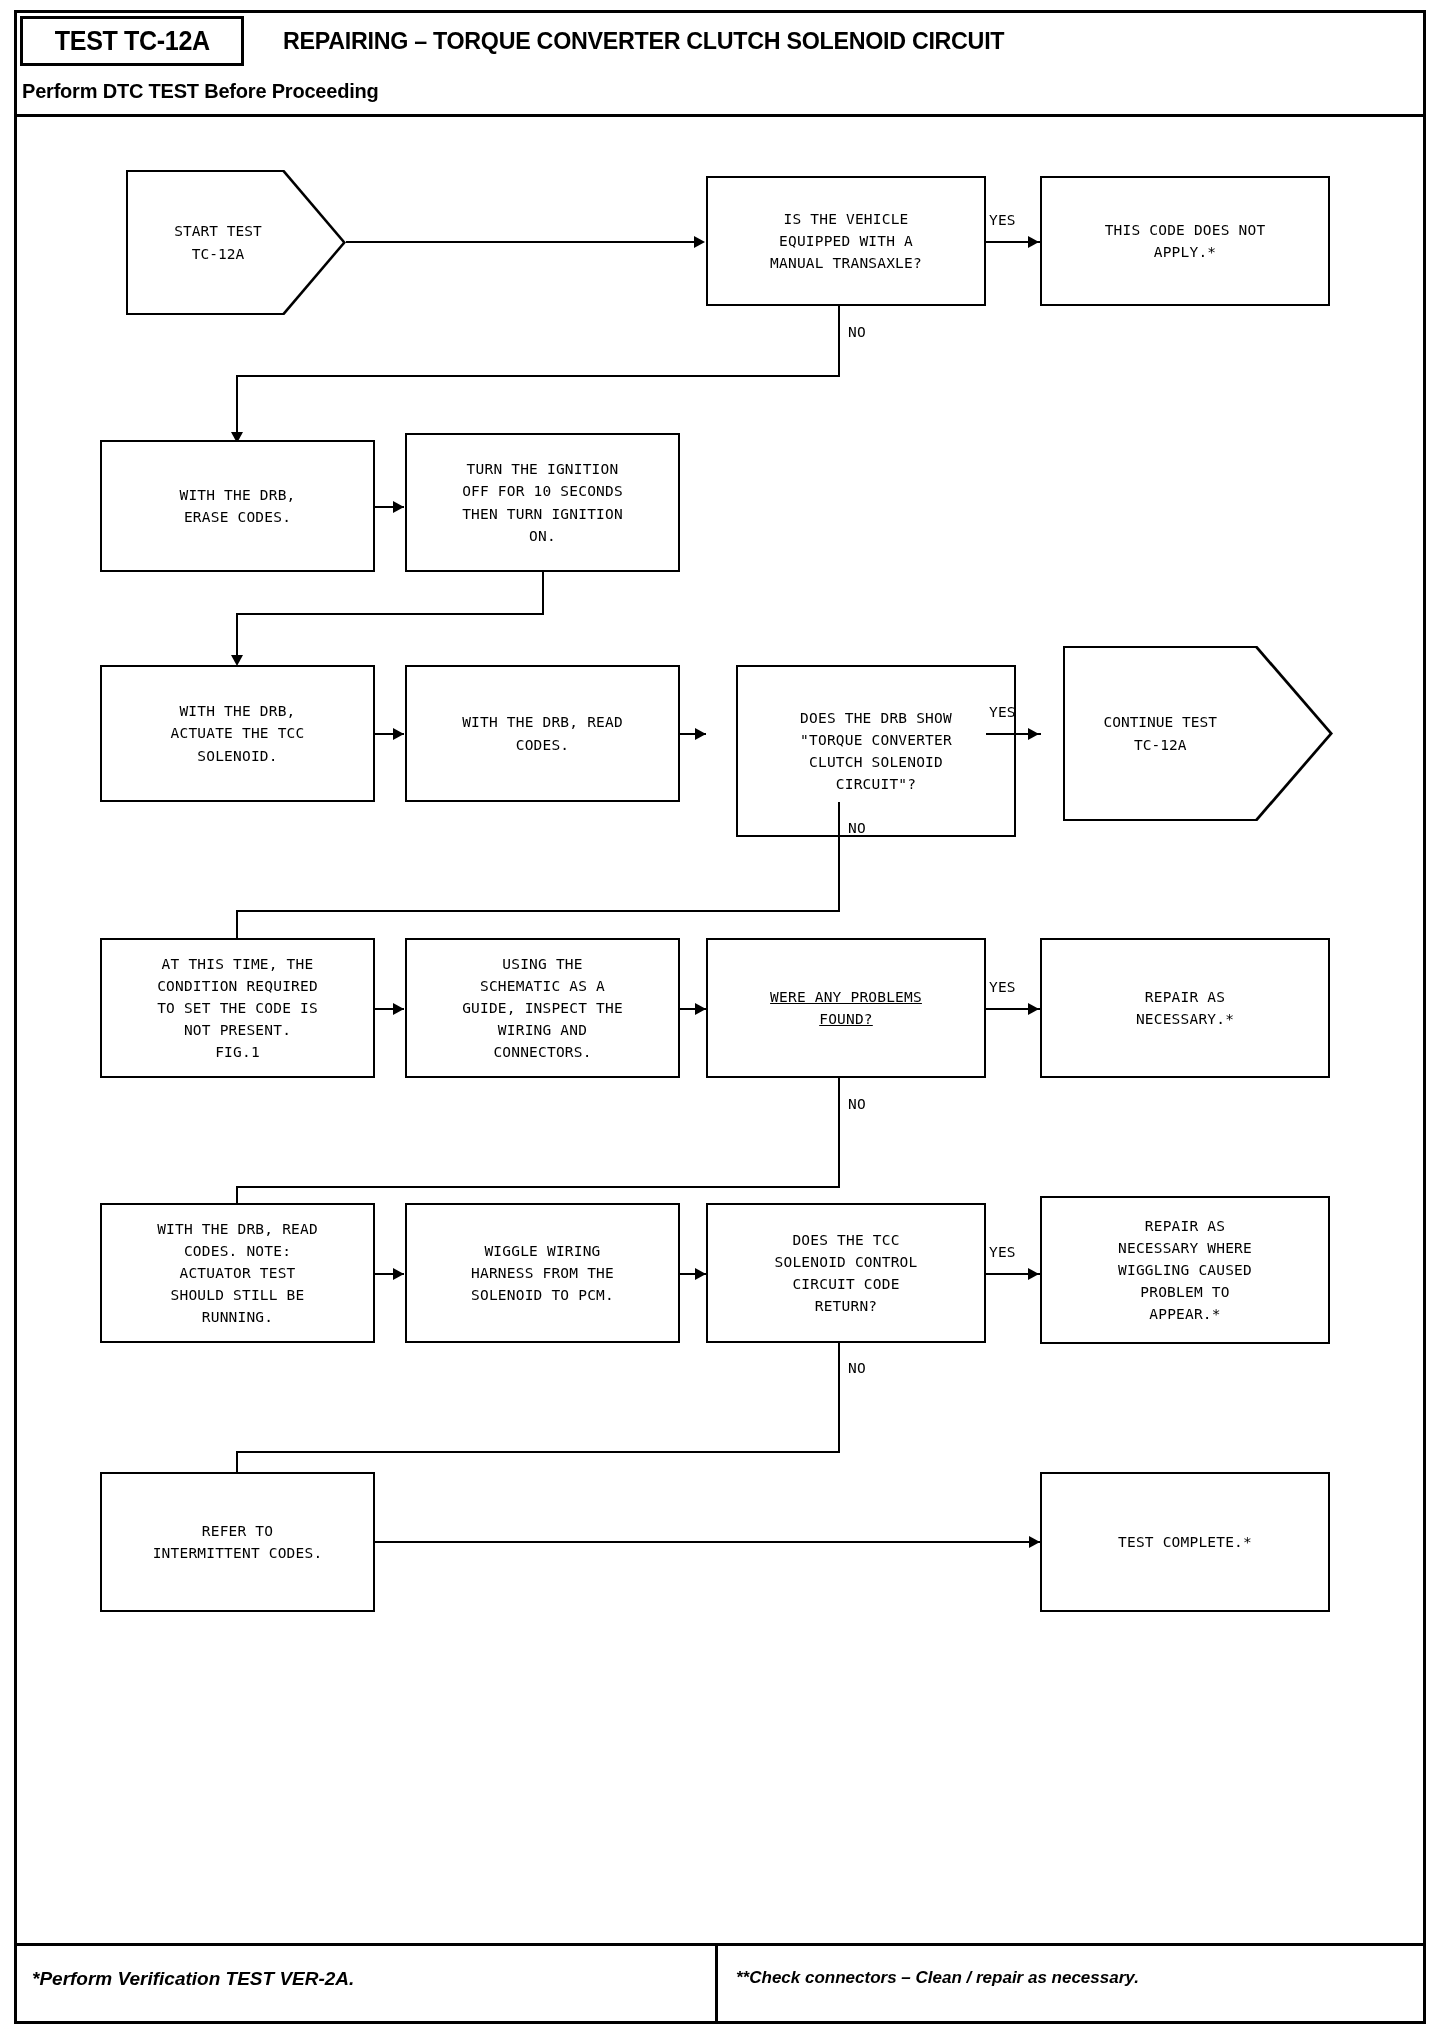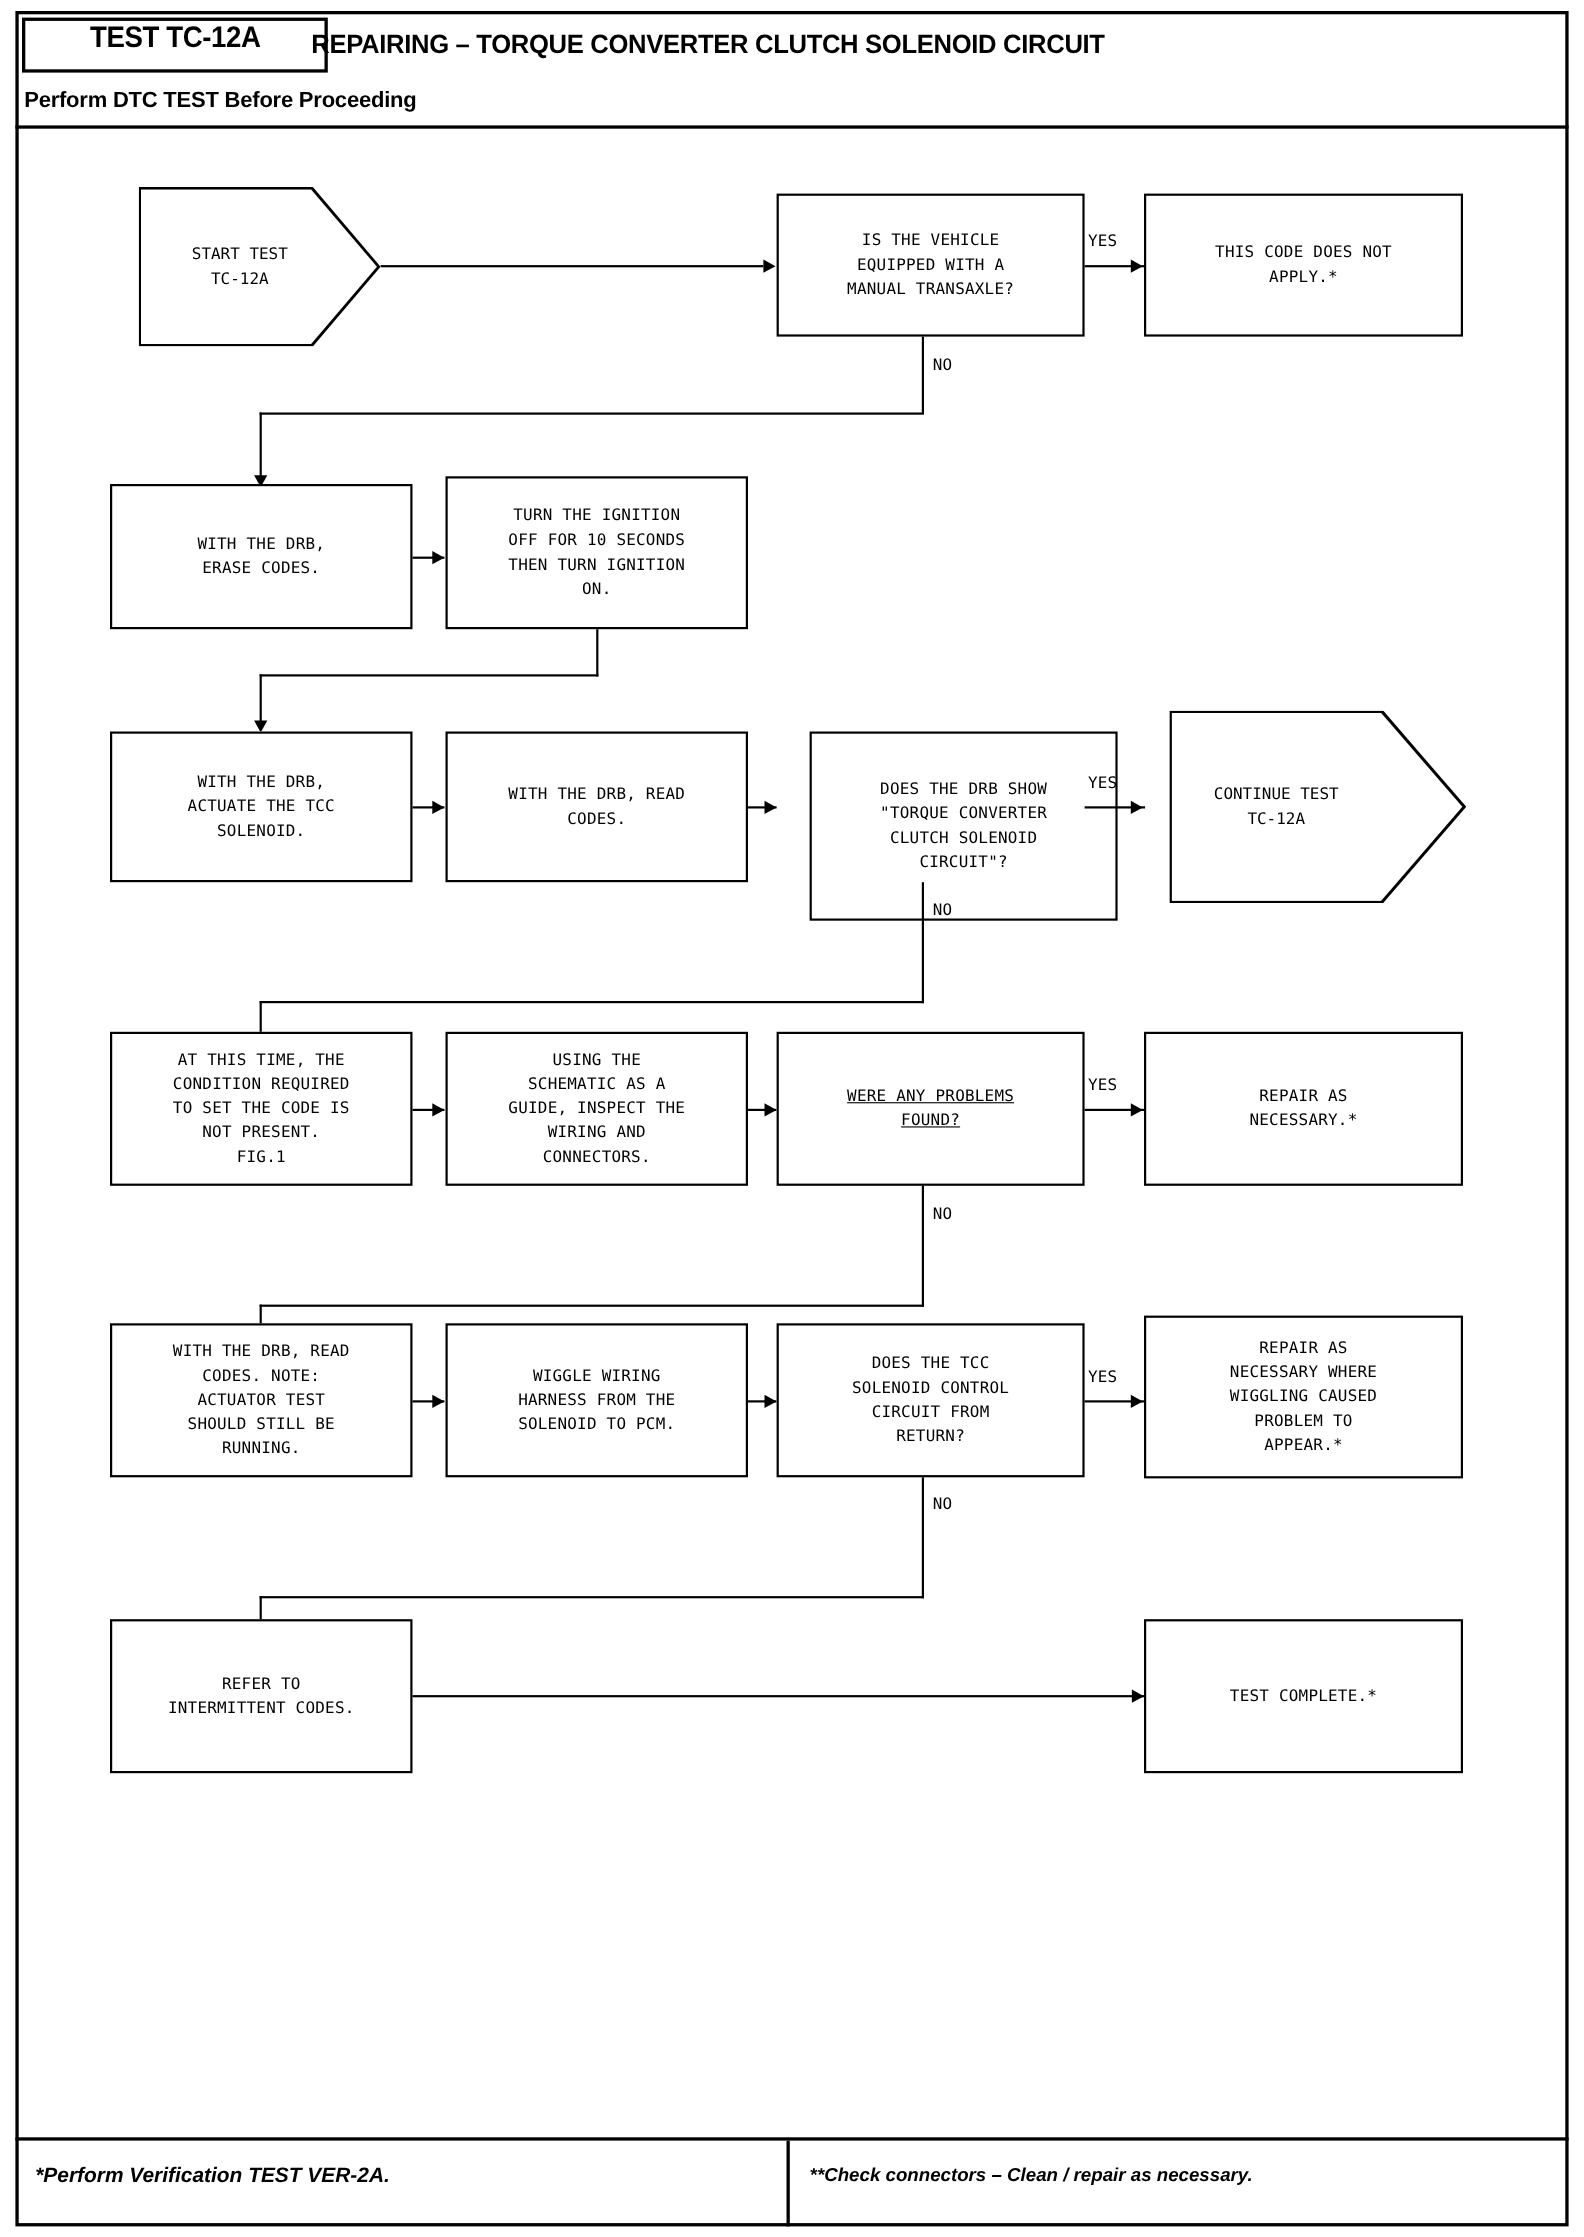--- a/index.html
+++ b/index.html
@@ -28,24 +28,24 @@
   
   .hdr-rule{
     position:absolute;
     left:14px; top:114px;
     width:1412px; height:3px;
     background:#000;
   }
   .hdr-testbox{
     position:absolute;
     left:20px; top:16px;
-    width:278px; height:50px;
+    width:224px; height:50px;
     border:3px solid #000;
     box-sizing:border-box;
-    display:flex; align-items:flex-start; justify-content:center;
+    display:flex; align-items:center; justify-content:center;
   }
   .hdr-testbox span{
     font-size:27px;
     font-weight:bold;
     letter-spacing:-0.4px;
     transform:scaleX(0.93);
   }
   .hdr-title{
     position:absolute;
     left:283px; top:18px;
@@ -326,21 +326,21 @@
 HARNESS FROM THE
 SOLENOID TO PCM.</span>
   </div>
 
   <div class="hline" style="left:680px; top:1273px; width:26px;"></div>
   <div class="ahead-r" style="left:695px; top:1268px;"></div>
 
   <div class="node" style="left:706px; top:1203px; width:280px; height:140px;">
     <span>DOES THE TCC
 SOLENOID CONTROL
-CIRCUIT FROM
+CIRCUIT CODE
 RETURN?</span>
   </div>
 
   <div class="hline" style="left:986px; top:1273px; width:55px;"></div>
   <div class="ahead-r" style="left:1028px; top:1268px;"></div>
   <div class="lbl" style="left:989px; top:1244px;">YES</div>
 
   <div class="node" style="left:1040px; top:1196px; width:290px; height:148px;">
     <span>REPAIR AS
 NECESSARY WHERE

